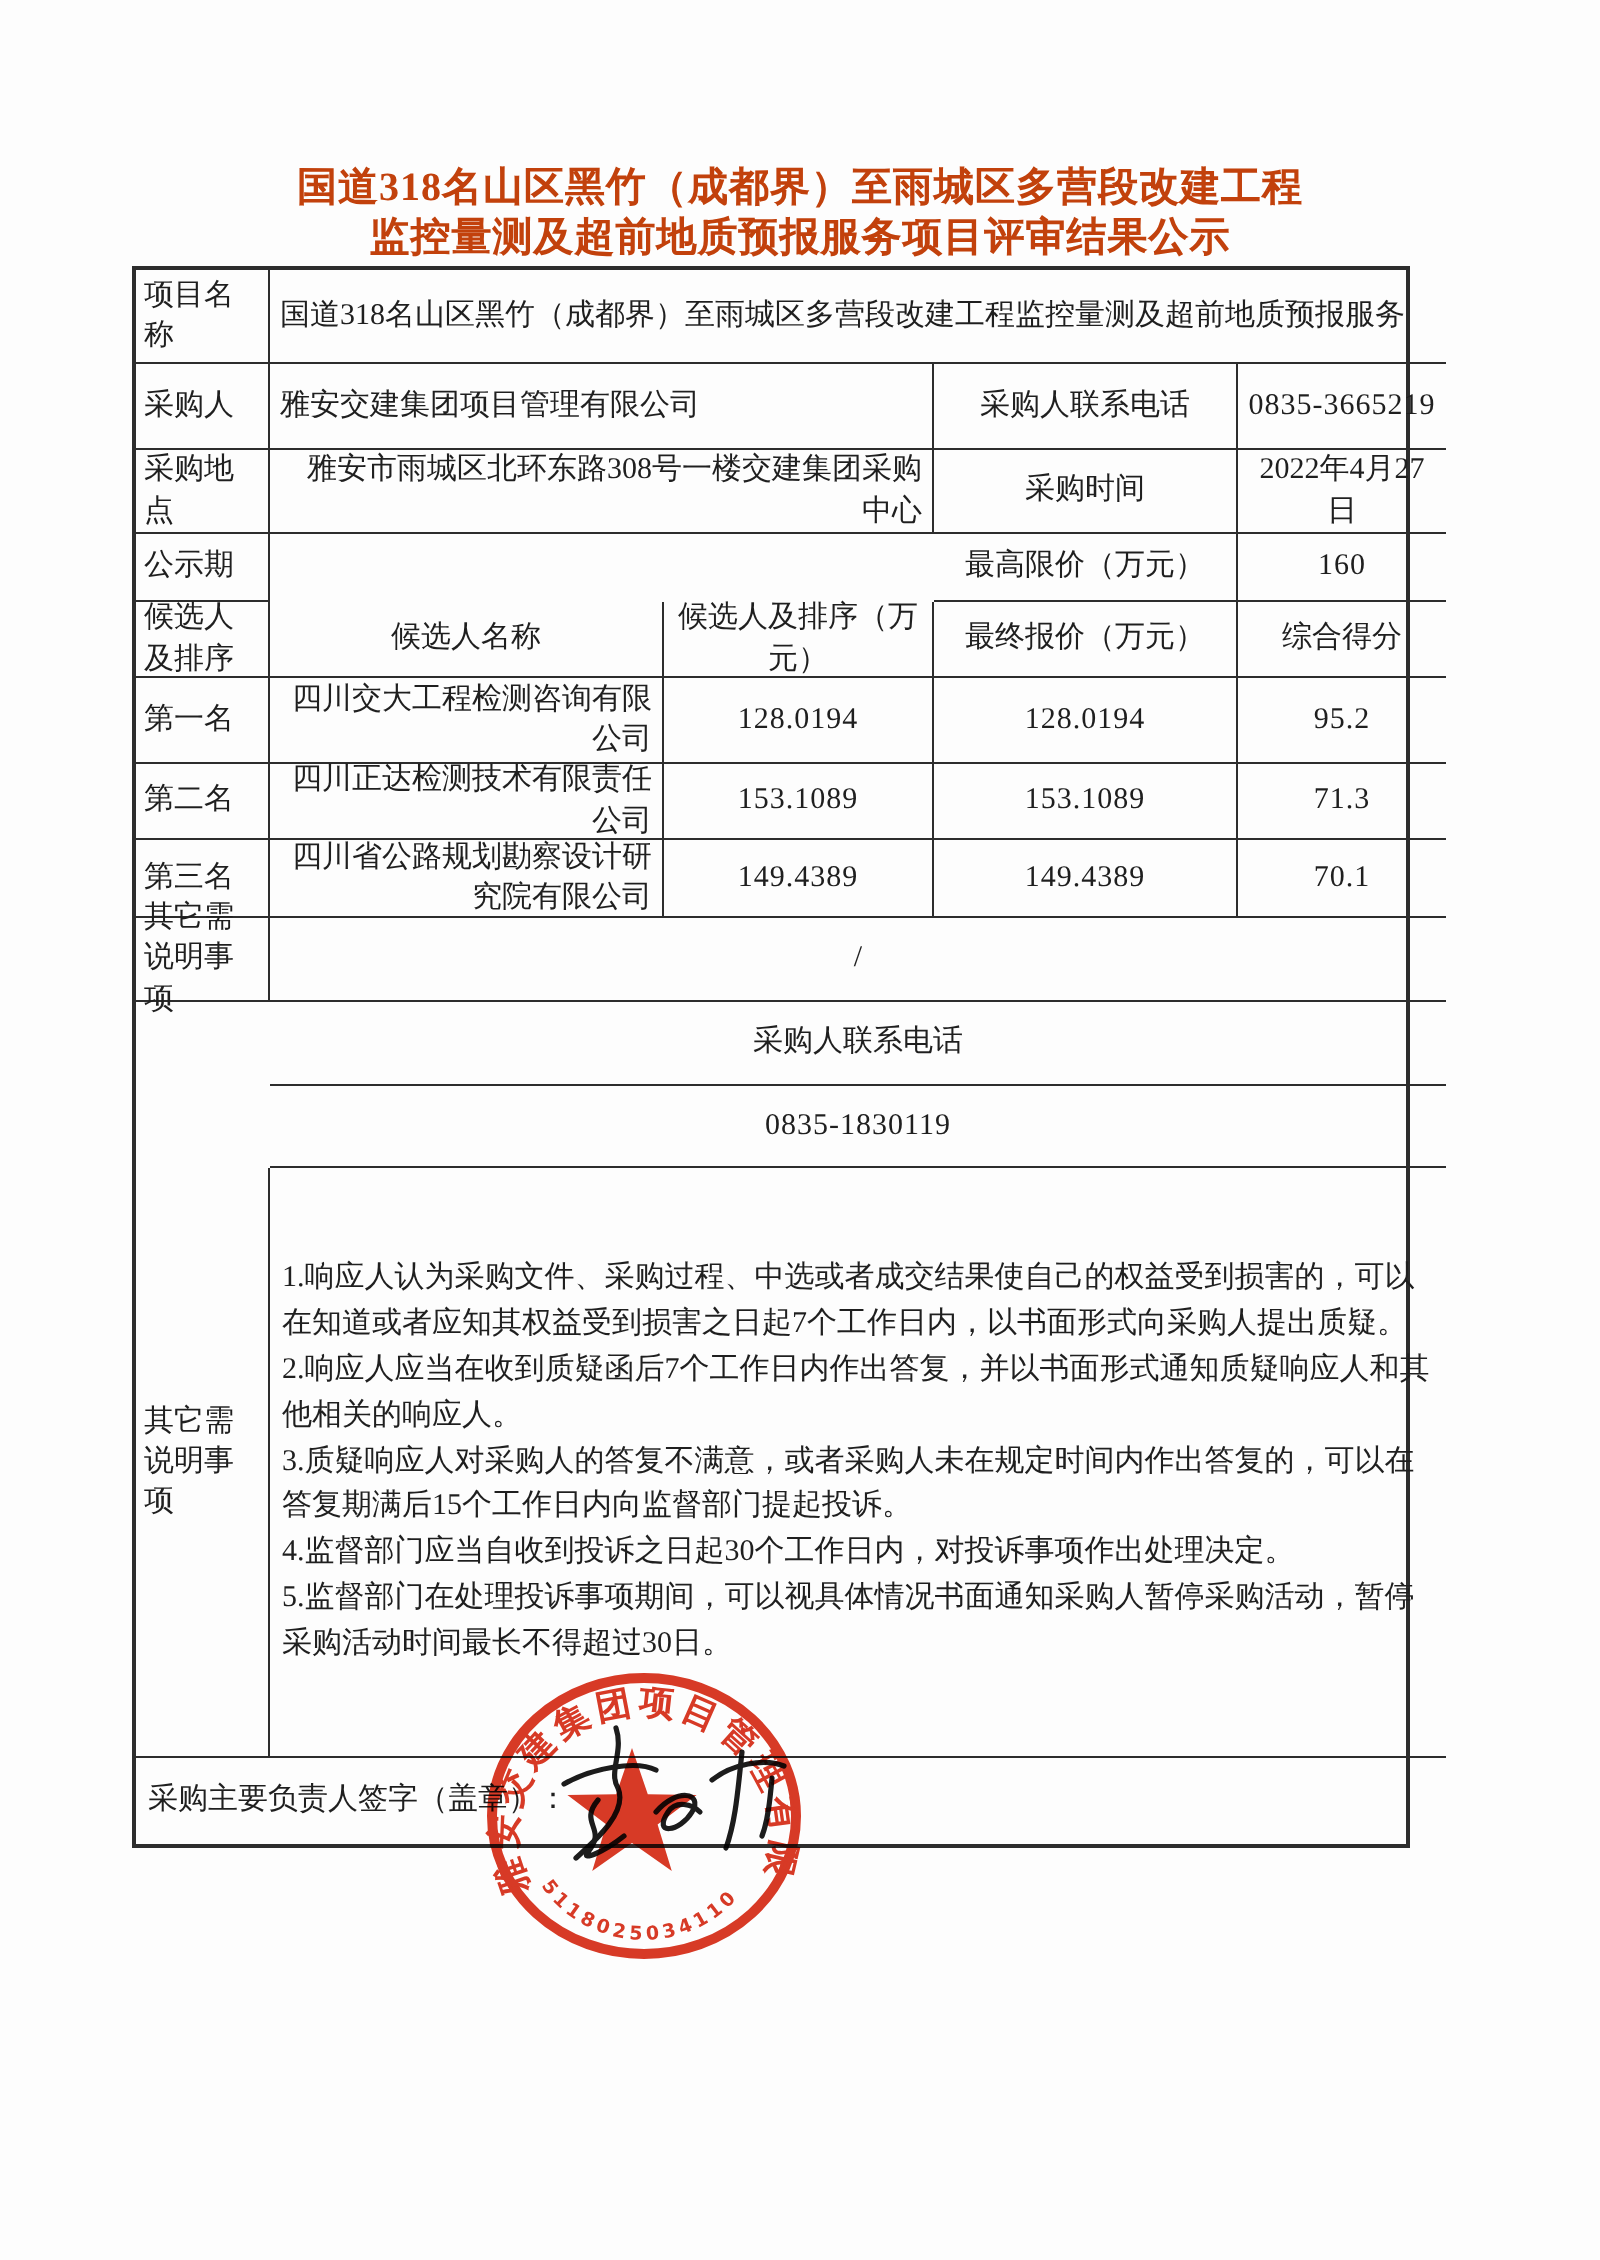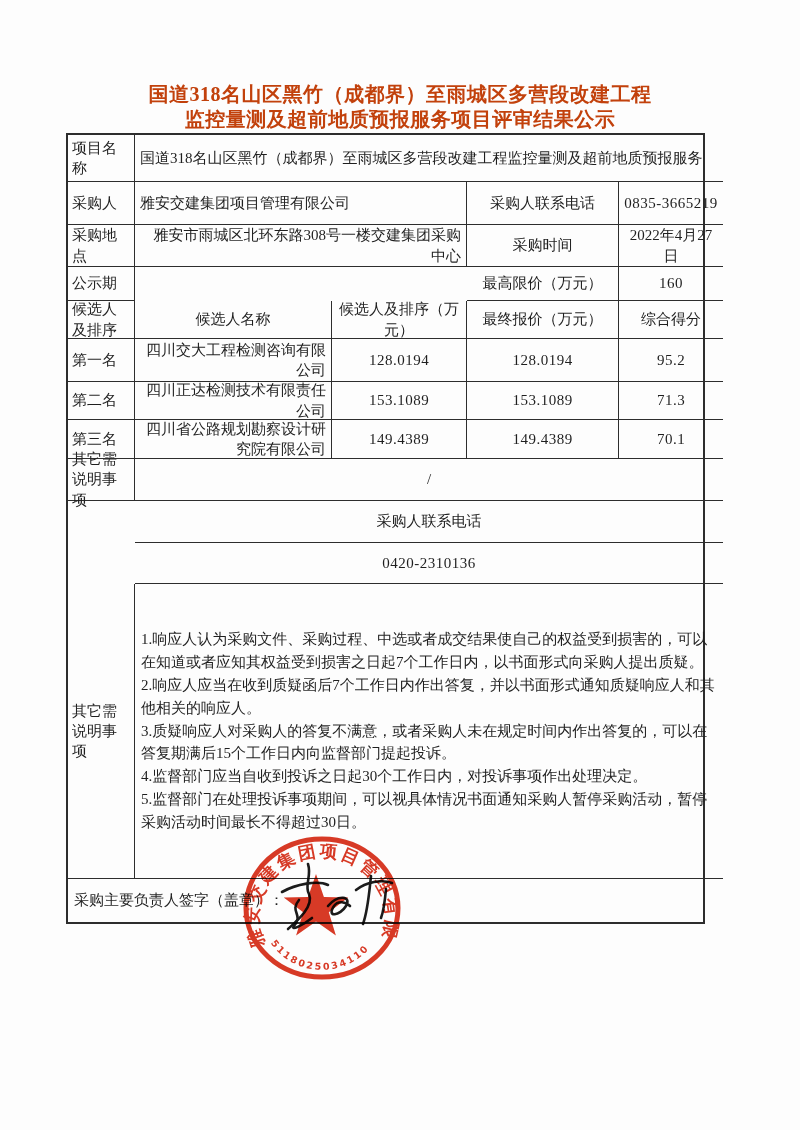--- a/index.html
+++ b/index.html
@@ -129,21 +129,21 @@
     <div class="c lab" style="grid-row:8;grid-column:1">第三名</div>
     <div class="c left" style="grid-row:8;grid-column:2">四川省公路规划勘察设计研究院有限公司</div>
     <div class="c ctr num" style="grid-row:8;grid-column:3">149.4389</div>
     <div class="c ctr num" style="grid-row:8;grid-column:4">149.4389</div>
     <div class="c ctr num no-r" style="grid-row:8;grid-column:5">70.1</div>
 
     <div class="c lab" style="grid-row:9;grid-column:1">其它需说明事项</div>
     <div class="c ctr no-r" style="grid-row:9;grid-column:2/6">/</div>
 
     <div class="c ctr no-r" style="grid-row:10;grid-column:2/6">采购人联系电话</div>
-    <div class="c ctr num no-r" style="grid-row:11;grid-column:2/6">0420-2310136</div>
+    <div class="c ctr num no-r" style="grid-row:11;grid-column:2/6">0835-1830119</div>
 
     <div class="c lab" style="grid-row:12;grid-column:1">其它需说明事项</div>
     <div class="c no-r objection-cell" style="grid-row:12;grid-column:2/6">
       <div class="objection-list">
         <div>1.响应人认为采购文件、采购过程、中选或者成交结果使自己的权益受到损害的，可以在知道或者应知其权益受到损害之日起7个工作日内，以书面形式向采购人提出质疑。</div>
         <div>2.响应人应当在收到质疑函后7个工作日内作出答复，并以书面形式通知质疑响应人和其他相关的响应人。</div>
         <div>3.质疑响应人对采购人的答复不满意，或者采购人未在规定时间内作出答复的，可以在答复期满后15个工作日内向监督部门提起投诉。</div>
         <div>4.监督部门应当自收到投诉之日起30个工作日内，对投诉事项作出处理决定。</div>
         <div>5.监督部门在处理投诉事项期间，可以视具体情况书面通知采购人暂停采购活动，暂停采购活动时间最长不得超过30日。</div>
       </div>

